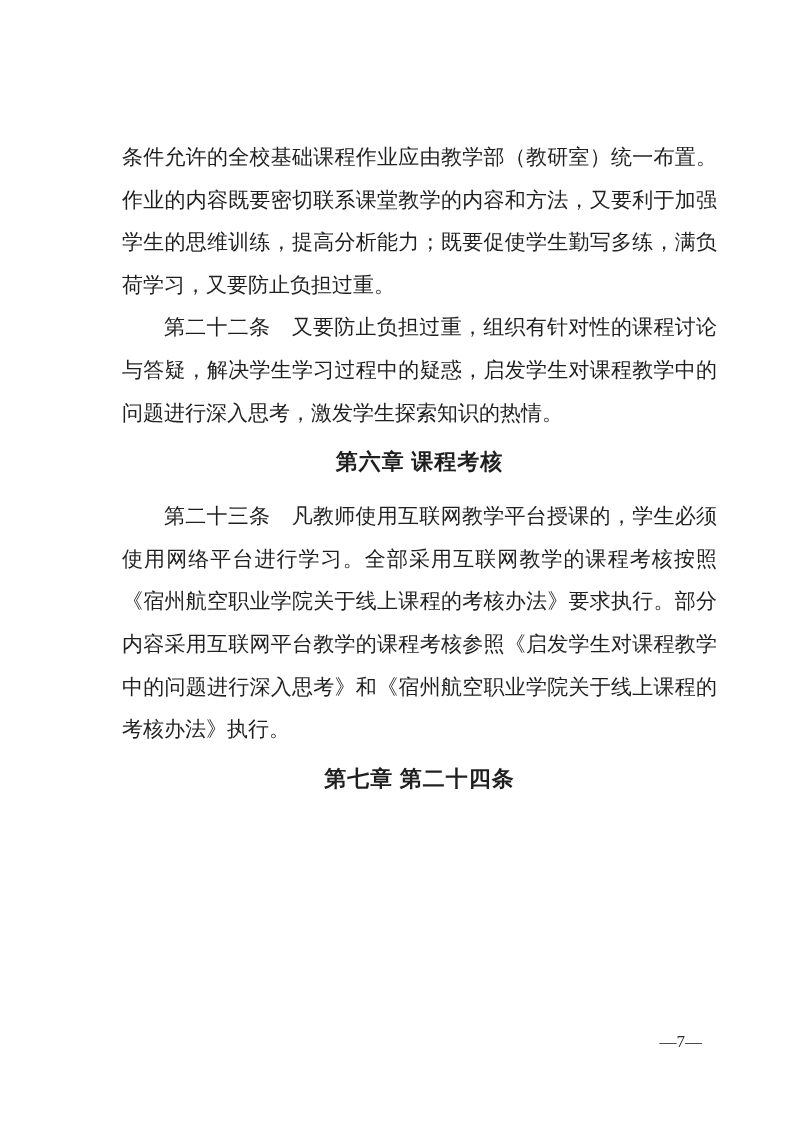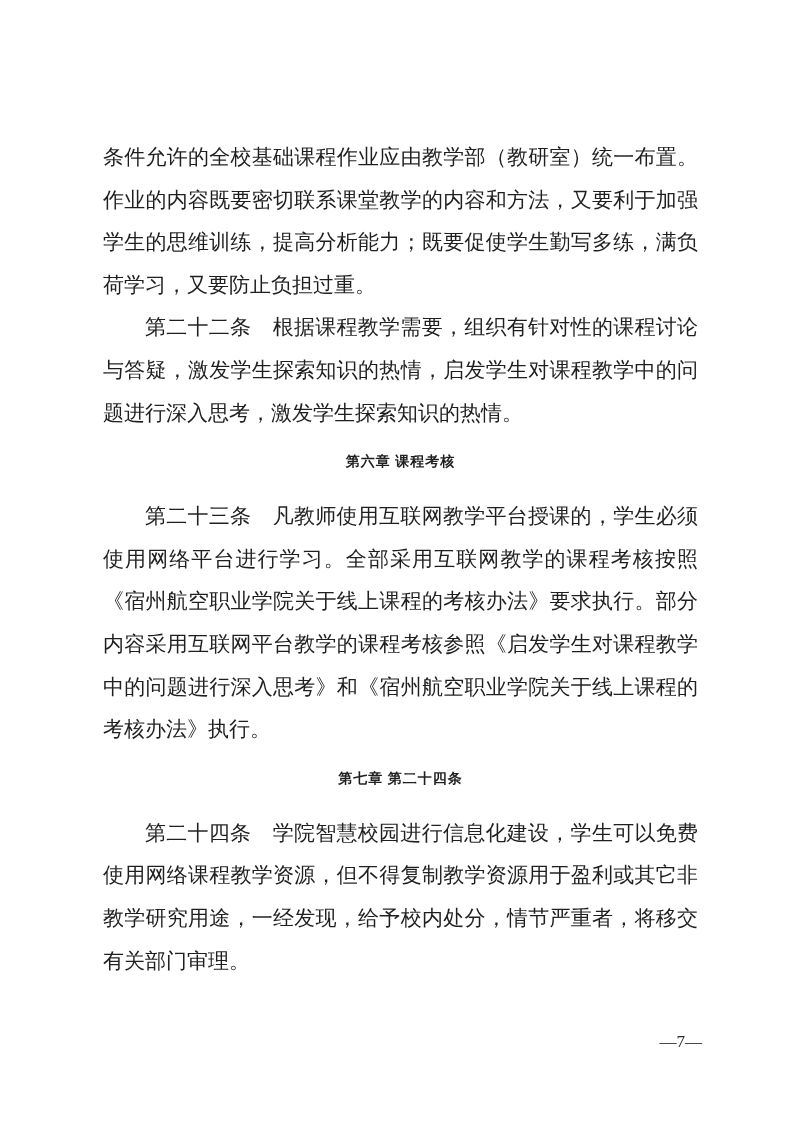--- a/index.html
+++ b/index.html
@@ -11,38 +11,38 @@
     position: relative;
     width: 793px;
     height: 1122px;
     background: #ffffff;
     font-family: "Liberation Serif", "DejaVu Serif", serif;
     color: #1f1f1f;
     overflow: hidden;
   }
   .content {
     position: absolute;
-    left: 103px;
+    left: 122px;
     top: 136px;
     width: 595px;
     font-size: 21px;
     line-height: 42.6px;
     text-align: justify;
     text-align-last: left;
     text-justify: inter-ideograph;
   }
   .content p {
     margin: 0;
     padding: 0;
   }
   .content p.indent {
     text-indent: 2em;
   }
   .chapter {
-    font-size: 14px;
+    font-size: 22px;
     font-weight: bold;
     text-align: center;
     text-align-last: center;
     margin: 6px 0 12px 0;
     line-height: 43px;
     letter-spacing: 1px;
   }
   .page-number {
     position: absolute;
     top: 1032px;
@@ -52,20 +52,19 @@
     color: #2a2a2a;
     font-family: "Liberation Serif", "DejaVu Serif", serif;
   }
 </style>
 </head>
 <body>
 
 <div class="page">
   <div class="content">
     <p>条件允许的全校基础课程作业应由教学部（教研室）统一布置。作业的内容既要密切联系课堂教学的内容和方法，又要利于加强学生的思维训练，提高分析能力；既要促使学生勤写多练，满负荷学习，又要防止负担过重。</p>
-    <p class="indent">第二十二条　根据课程教学需要，组织有针对性的课程讨论与答疑，激发学生探索知识的热情，启发学生对课程教学中的问题进行深入思考，激发学生探索知识的热情。</p>
+    <p class="indent">第二十二条　又要防止负担过重，组织有针对性的课程讨论与答疑，解决学生学习过程中的疑惑，启发学生对课程教学中的问题进行深入思考，激发学生探索知识的热情。</p>
     <h2 class="chapter">第六章 课程考核</h2>
     <p class="indent">第二十三条　凡教师使用互联网教学平台授课的，学生必须使用网络平台进行学习。全部采用互联网教学的课程考核按照《宿州航空职业学院关于线上课程的考核办法》要求执行。部分内容采用互联网平台教学的课程考核参照《启发学生对课程教学中的问题进行深入思考》和《宿州航空职业学院关于线上课程的考核办法》执行。</p>
     <h2 class="chapter">第七章 第二十四条</h2>
-    <p class="indent">第二十四条　学院智慧校园进行信息化建设，学生可以免费使用网络课程教学资源，但不得复制教学资源用于盈利或其它非教学研究用途，一经发现，给予校内处分，情节严重者，将移交有关部门审理。</p>
   </div>
   <div class="page-number">—7—</div>
 </div>
 
 </body></html>

